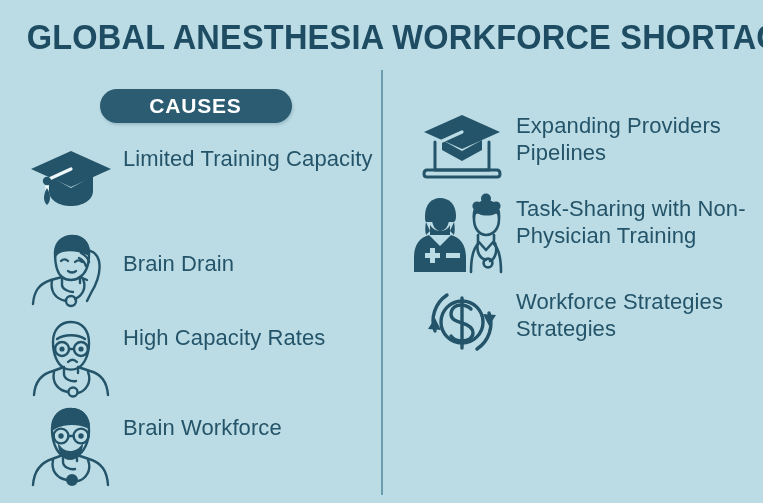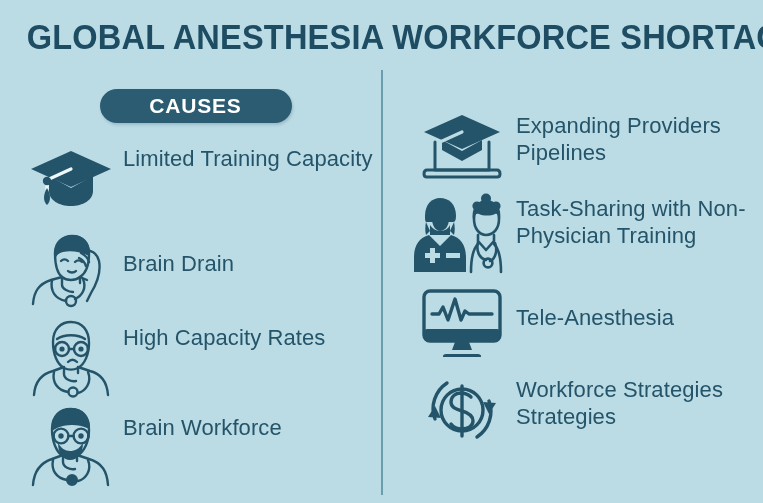--- a/index.html
+++ b/index.html
@@ -290,34 +290,20 @@
             </g>
             <path d="M61 24 C59 13 66 5 74 5 C84 5 90 13 88 24 C87 20 85 18 83 19 C79 21 71 21 67 19 C64 18 62 20 61 24 Z" fill="#245469"></path>
             <circle cx="65" cy="11" r="4.6" fill="#245469"></circle>
             <circle cx="84" cy="11" r="4.6" fill="#245469"></circle>
             <circle cx="74" cy="3.6" r="5" fill="#245469"></circle>
           </svg>
         </div>
         <div class="item-label">Task-Sharing with Non-Physician Training</div>
       </div>
 
-      <div class="item r3">
-        <div class="icon-wrap">
-          <svg width="84" height="70" viewBox="0 0 84 70">
-            <g fill="none" stroke="#245469" stroke-width="3.4" stroke-linejoin="round" stroke-linecap="round">
-              <rect x="4" y="4" width="76" height="50" rx="6"></rect>
-            </g>
-            <path d="M7 42 L77 42 C79 42 80 44 80 47 L80 50 C80 53 78 55 75 55 L9 55 C6 55 4 53 4 50 L4 47 C4 44 5 42 7 42 Z" fill="#245469"></path>
-            <path d="M35 55 L49 55 L52 63 L32 63 Z" fill="#245469"></path>
-            <path d="M26 67 L58 67 C60 67 61 68 61 69 L61 70 L23 70 L23 69 C23 68 24 67 26 67 Z" fill="#245469"></path>
-            <path d="M12 27 L19 27 L23 20 L28 33 L35 12 L41 33 L45 24 L49 27 L72 27" fill="none" stroke="#245469" stroke-width="3.4" stroke-linecap="round" stroke-linejoin="round"></path>
-          </svg>
-        </div>
-        <div class="item-label">Tele-Anesthesia</div>
-      </div>
 
       <div class="item r4">
         <div class="icon-wrap">
           <svg width="80" height="78" viewBox="0 0 80 78">
             <g fill="none" stroke="#245469" stroke-width="3.4" stroke-linecap="round" stroke-linejoin="round">
               <circle cx="40" cy="39" r="21"></circle>
               <path d="M49 26 C46 23 42 22 39 22 C33 22 29 26 29 31 C29 36 33 38 40 40 C47 42 51 45 51 50 C51 55 46 58 40 58 C36 58 32 57 29 53"></path>
               <path d="M40 15 L40 65"></path>
               <path d="M13 48 C8 35 13 20 25 12"></path>
               <path d="M67 30 C72 43 67 58 55 66"></path>

